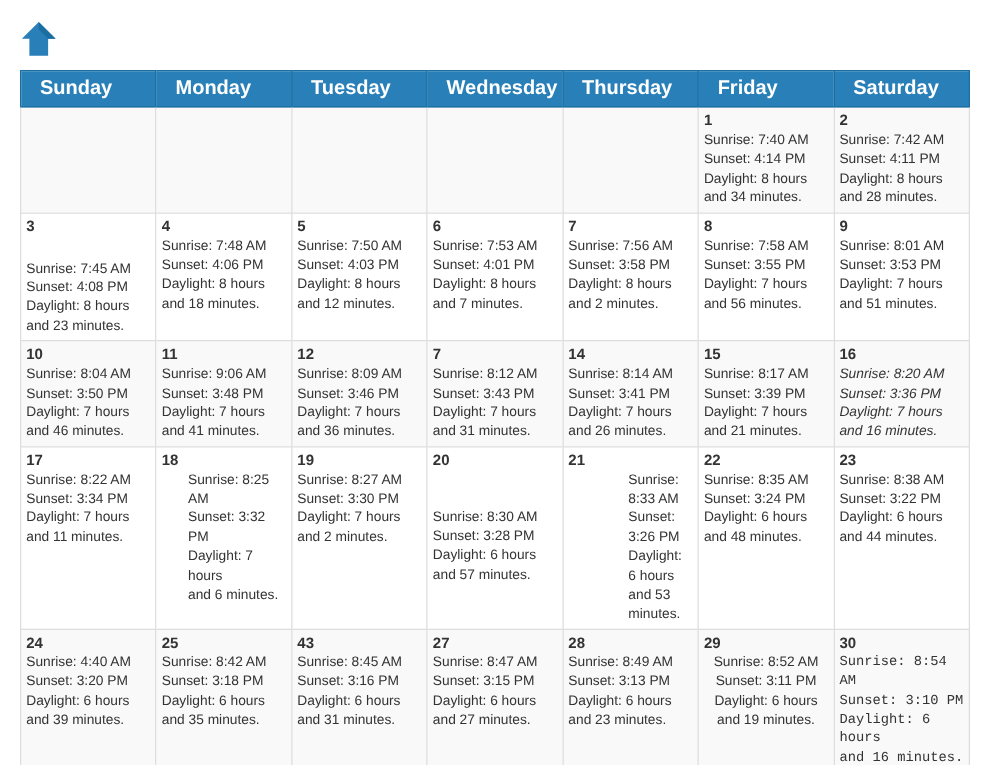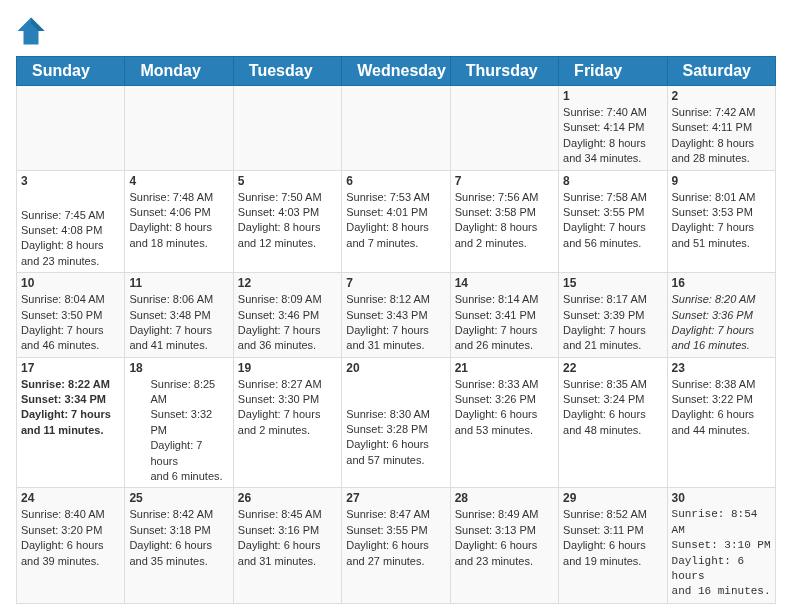--- a/index.html
+++ b/index.html
@@ -213,21 +213,21 @@
         <tr>
           <td>
             <span class="day-num">10</span>
             <div class="day-info" style="white-space: pre-line;">Sunrise: 8:04 AM
 Sunset: 3:50 PM
 Daylight: 7 hours
 and 46 minutes.</div>
           </td>
           <td>
             <span class="day-num">11</span>
-            <div class="day-info" style="white-space: pre-line;">Sunrise: 8:06 AM
+            <div class="day-info" style="white-space: pre-line;">Sunrise: 9:06 AM
 Sunset: 3:48 PM
 Daylight: 7 hours
 and 41 minutes.</div>
           </td>
           <td>
             <span class="day-num">12</span>
             <div class="day-info" style="white-space: pre-line;">Sunrise: 8:09 AM
 Sunset: 3:46 PM
 Daylight: 7 hours
 and 36 minutes.</div>
@@ -257,21 +257,21 @@
             <span class="day-num">16</span>
             <div class="day-info" style="white-space: pre-line; font-style: italic;">Sunrise: 8:20 AM
 Sunset: 3:36 PM
 Daylight: 7 hours
 and 16 minutes.</div>
           </td>
         </tr>
         <tr>
           <td>
             <span class="day-num">17</span>
-            <div class="day-info" style="white-space: pre-line; font-weight: bold;">Sunrise: 8:22 AM
+            <div class="day-info" style="white-space: pre-line;">Sunrise: 8:22 AM
 Sunset: 3:34 PM
 Daylight: 7 hours
 and 11 minutes.</div>
           </td>
           <td>
             <span class="day-num">18</span>
             <div class="day-info" style="white-space: pre-line; margin-left: 21px;">Sunrise: 8:25 AM
 Sunset: 3:32 PM
 Daylight: 7 hours
 and 6 minutes.</div>
@@ -285,21 +285,21 @@
           </td>
           <td>
             <span class="day-num">20</span>
             <div class="day-info" style="white-space: pre-line; margin-top: 32px;">Sunrise: 8:30 AM
 Sunset: 3:28 PM
 Daylight: 6 hours
 and 57 minutes.</div>
           </td>
           <td>
             <span class="day-num">21</span>
-            <div class="day-info" style="white-space: pre-line;">Sunrise: 8:33 AM
+            <div class="day-info" style="white-space: pre-line; margin-left: 48px;">Sunrise: 8:33 AM
 Sunset: 3:26 PM
 Daylight: 6 hours
 and 53 minutes.</div>
           </td>
           <td>
             <span class="day-num">22</span>
             <div class="day-info" style="white-space: pre-line;">Sunrise: 8:35 AM
 Sunset: 3:24 PM
 Daylight: 6 hours
 and 48 minutes.</div>
@@ -308,56 +308,56 @@
             <span class="day-num">23</span>
             <div class="day-info" style="white-space: pre-line;">Sunrise: 8:38 AM
 Sunset: 3:22 PM
 Daylight: 6 hours
 and 44 minutes.</div>
           </td>
         </tr>
         <tr>
           <td>
             <span class="day-num">24</span>
-            <div class="day-info" style="white-space: pre-line;">Sunrise: 8:40 AM
+            <div class="day-info" style="white-space: pre-line;">Sunrise: 4:40 AM
 Sunset: 3:20 PM
 Daylight: 6 hours
 and 39 minutes.</div>
           </td>
           <td>
             <span class="day-num">25</span>
             <div class="day-info" style="white-space: pre-line;">Sunrise: 8:42 AM
 Sunset: 3:18 PM
 Daylight: 6 hours
 and 35 minutes.</div>
           </td>
           <td>
-            <span class="day-num">26</span>
+            <span class="day-num">43</span>
             <div class="day-info" style="white-space: pre-line;">Sunrise: 8:45 AM
 Sunset: 3:16 PM
 Daylight: 6 hours
 and 31 minutes.</div>
           </td>
           <td>
             <span class="day-num">27</span>
             <div class="day-info" style="white-space: pre-line;">Sunrise: 8:47 AM
-Sunset: 3:55 PM
+Sunset: 3:15 PM
 Daylight: 6 hours
 and 27 minutes.</div>
           </td>
           <td>
             <span class="day-num">28</span>
             <div class="day-info" style="white-space: pre-line;">Sunrise: 8:49 AM
 Sunset: 3:13 PM
 Daylight: 6 hours
 and 23 minutes.</div>
           </td>
           <td>
             <span class="day-num">29</span>
-            <div class="day-info" style="white-space: pre-line;">Sunrise: 8:52 AM
+            <div class="day-info" style="white-space: pre-line; text-align: center;">Sunrise: 8:52 AM
 Sunset: 3:11 PM
 Daylight: 6 hours
 and 19 minutes.</div>
           </td>
           <td>
             <span class="day-num">30</span>
             <div class="day-info" style="white-space: pre-line; font-family: Liberation Mono, monospace;">Sunrise: 8:54 AM
 Sunset: 3:10 PM
 Daylight: 6 hours
 and 16 minutes.</div>

